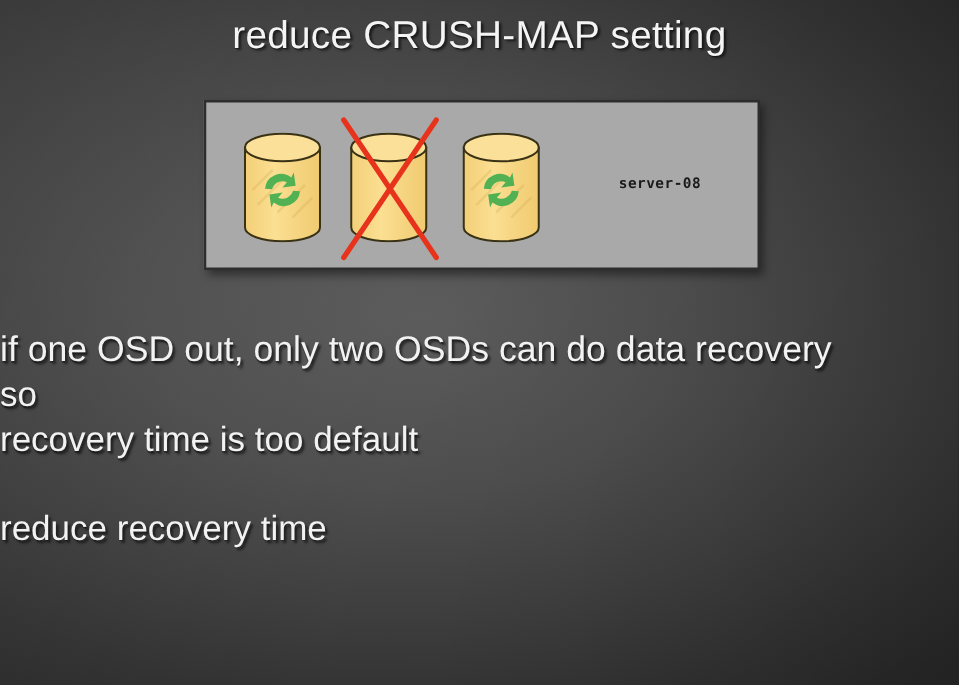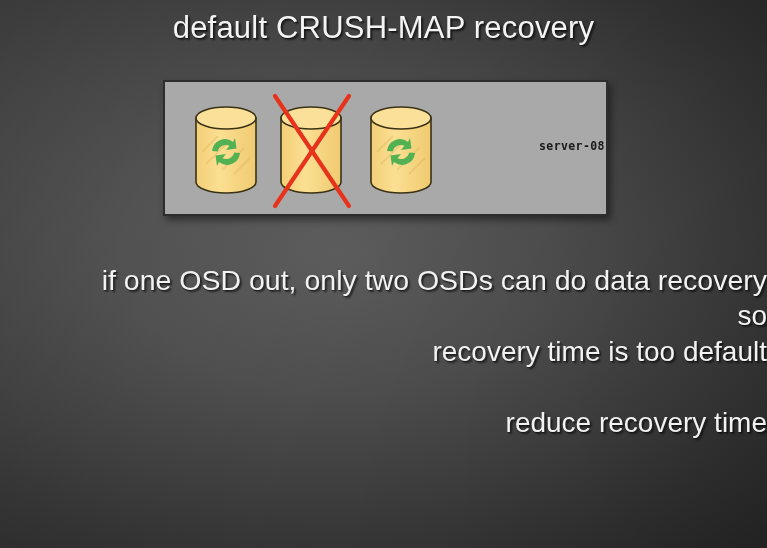--- a/index.html
+++ b/index.html
@@ -58,21 +58,20 @@
   }
   .server-label {
     position: absolute;
     left: 330px;
     top: 57px;
     font-family: "DejaVu Sans Mono", "Liberation Mono", monospace;
     font-size: 11.5px;
     font-weight: bold;
     color: #1a1a1a;
     letter-spacing: 0.4px;
-    margin-left: 44px;
   }
 
   .osd {
     position: absolute;
     top: 24px;
     width: 64px;
     height: 88px;
   }
   .osd-1 { left: 29px; }
   .osd-2 { left: 114px; }
@@ -87,41 +86,41 @@
     width: 82px;
     height: 118px;
     pointer-events: none;
   }
 
   
   .body-block {
     position: absolute;
     left: 0;
     width: 767px;
-    text-align: right;
+    text-align: left;
     color: #f2f2f2;
     text-shadow: 2px 2px 2px rgba(0,0,0,0.6), 0 1px 0 rgba(0,0,0,0.3);
   }
   .block-a { top: 262px; }
   .block-b { top: 405px; }
 
   .body-line {
     font-size: 28px;
     line-height: 36px;
     white-space: nowrap;
   }
   .body-line.wide { font-size: 28.5px; }
 </style>
 </head>
 <body>
 
 <div class="slide">
   <div class="slide-sheen"></div>
 
-  <div class="slide-title">default CRUSH-MAP recovery</div>
+  <div class="slide-title">reduce CRUSH-MAP setting</div>
 
   <div class="server-panel">
 
     <div class="osd osd-1">
       <svg width="64" height="88" viewBox="0 0 64 88">
         <defs>
           <linearGradient id="cylFill1" x1="0" y1="0" x2="1" y2="0">
             <stop offset="0%" stop-color="#f3cf78"></stop>
             <stop offset="40%" stop-color="#fbdf92"></stop>
             <stop offset="100%" stop-color="#f0ca70"></stop>

